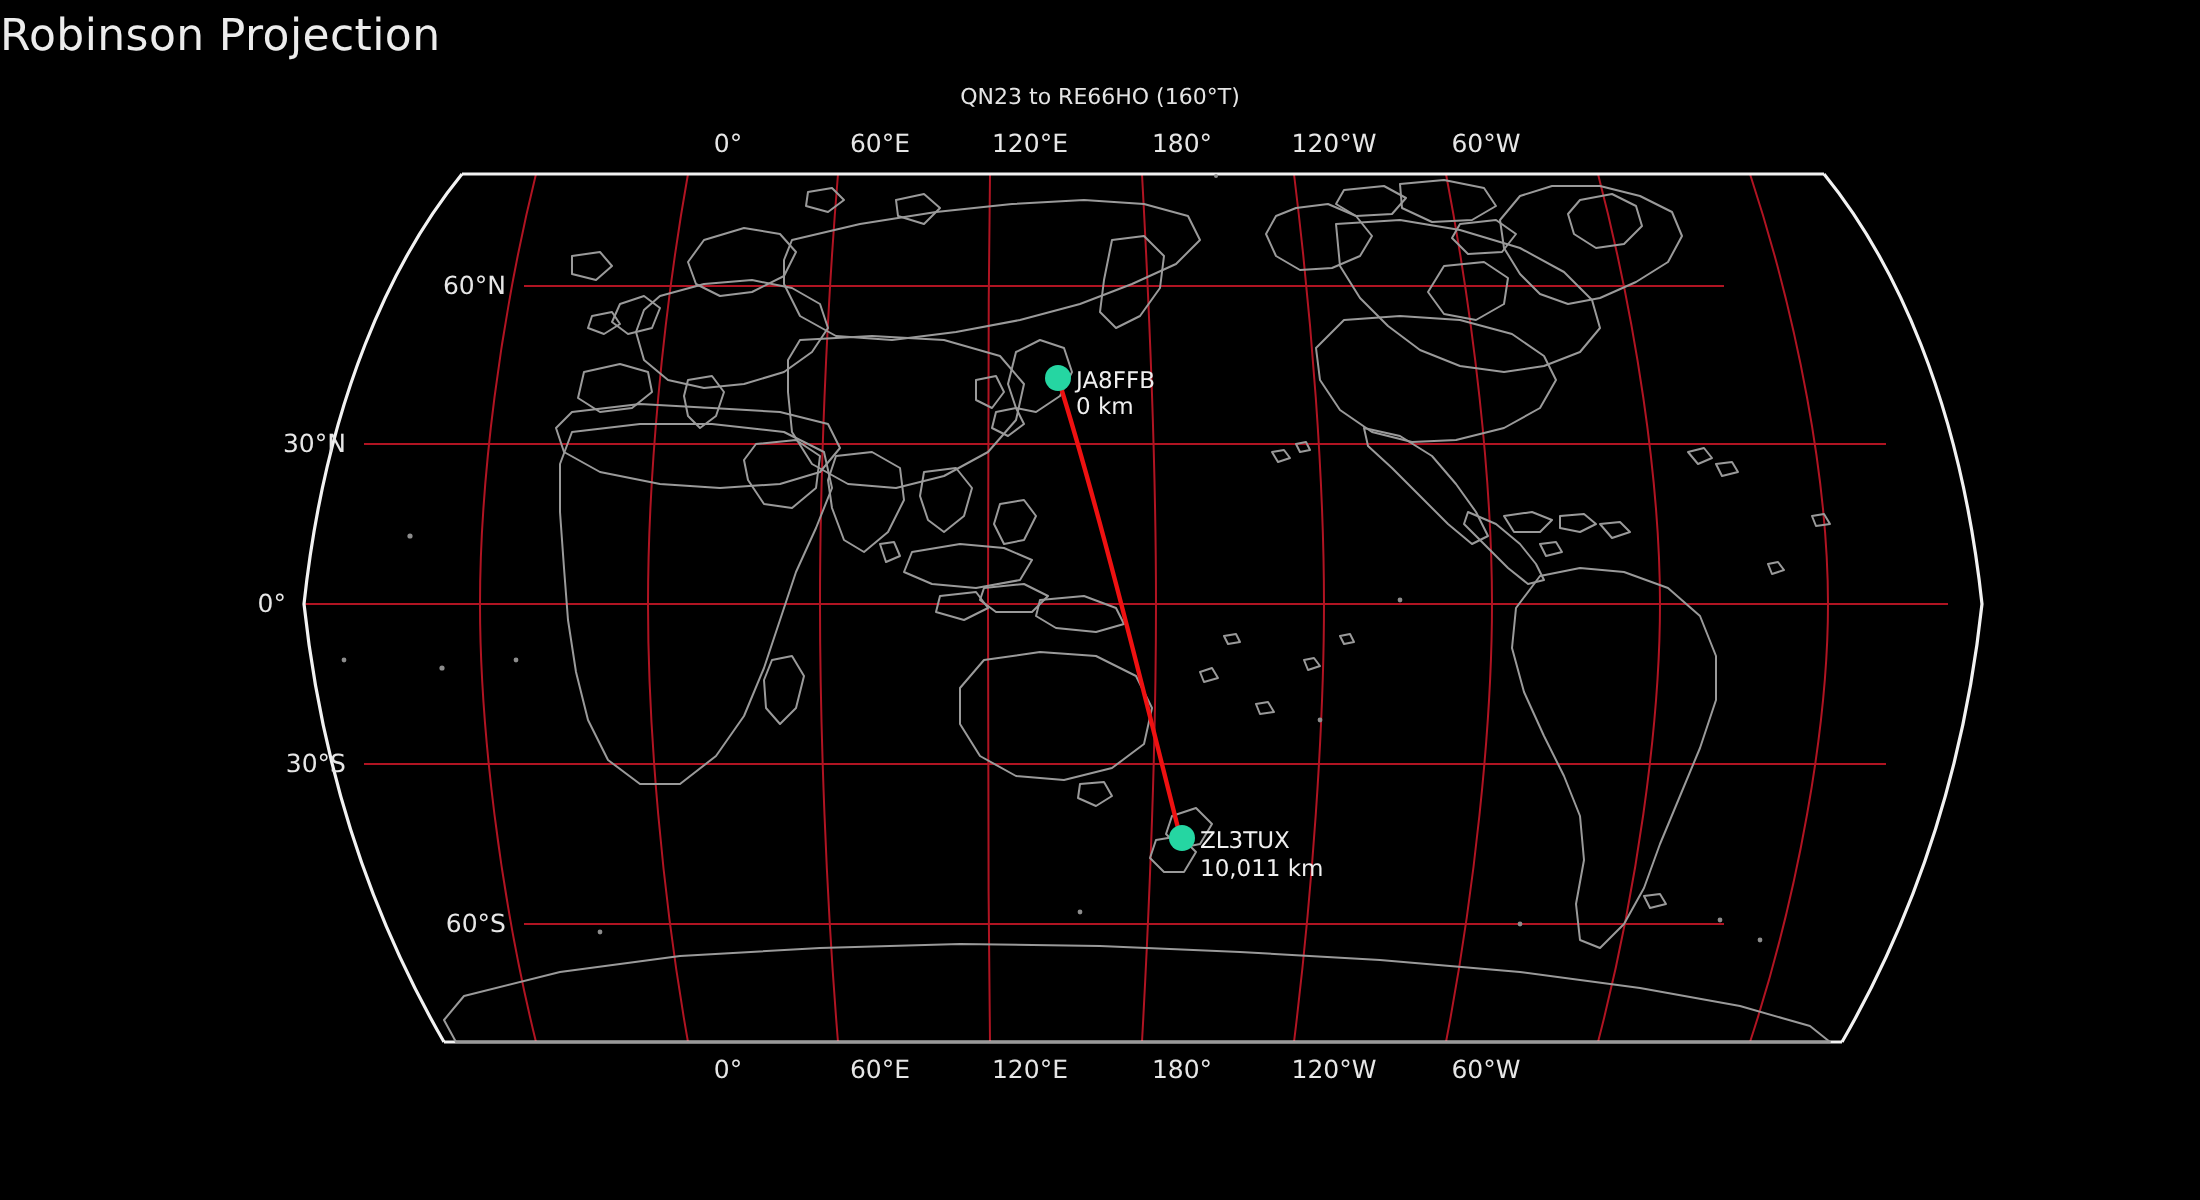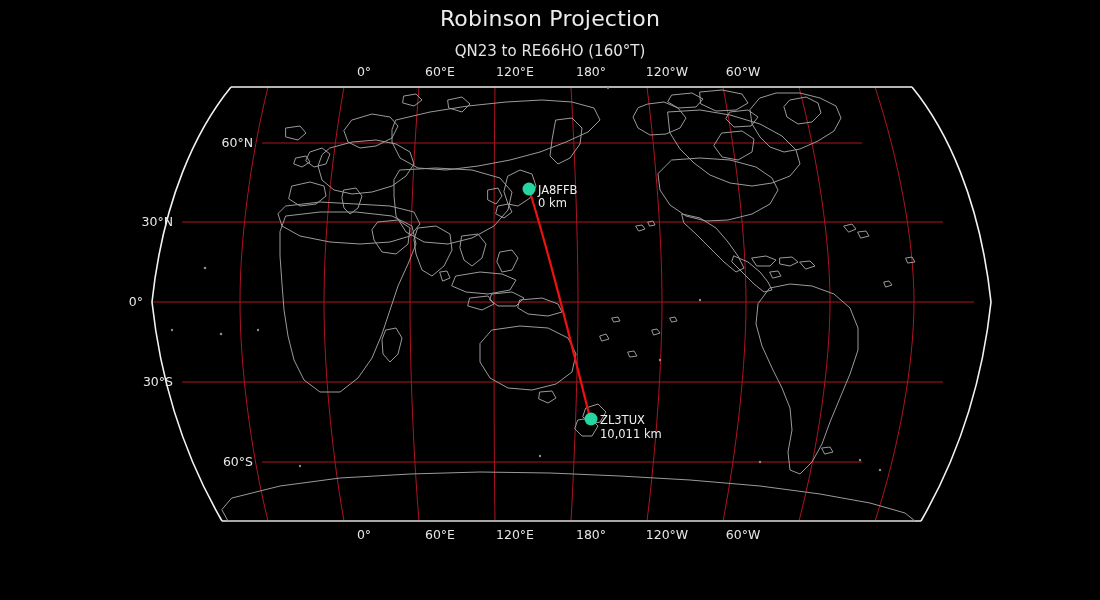--- a/index.html
+++ b/index.html
@@ -4,26 +4,26 @@
 <style>
   html,body{margin:0;padding:0;background:#000;}
   body{
     width:1100px;height:600px;overflow:hidden;
     font-family:"DejaVu Sans","Liberation Sans",sans-serif;
     color:#e8e8e8;
     position:relative;
   }
   #root{position:absolute;inset:0;background:#000;}
   .title{
-    position:absolute;top:6px;left:0;width:1100px;text-align:center;
+    position:absolute;top:6px;left:0;width:1100px;text-align:left;
     font-size:22px;color:#ececec;letter-spacing:.2px;
   }
   .subtitle{
     position:absolute;top:42px;left:0;width:1100px;text-align:center;
-    font-size:15px;color:#e4e4e4;
+    font-size:11px;color:#e4e4e4;
   }
   svg#map{position:absolute;left:0;top:0;width:1100px;height:600px;}
   .tick{font-size:12.5px;fill:#e6e6e6;font-family:"DejaVu Sans","Liberation Sans",sans-serif;}
   .anno{font-size:11.5px;fill:#efefef;font-family:"DejaVu Sans","Liberation Sans",sans-serif;}
   .coast{fill:none;stroke:#9a9a9a;stroke-width:1;stroke-linejoin:round;stroke-linecap:round;}
   .grat{fill:none;stroke:#b01422;stroke-width:1;}
   .outline{fill:none;stroke:#f2f2f2;stroke-width:1.6;}
   .path-line{fill:none;stroke:#ee1111;stroke-width:2.2;}
   .marker{fill:#25d6a2;stroke:none;}
   .dot{fill:#8d8d8d;}

